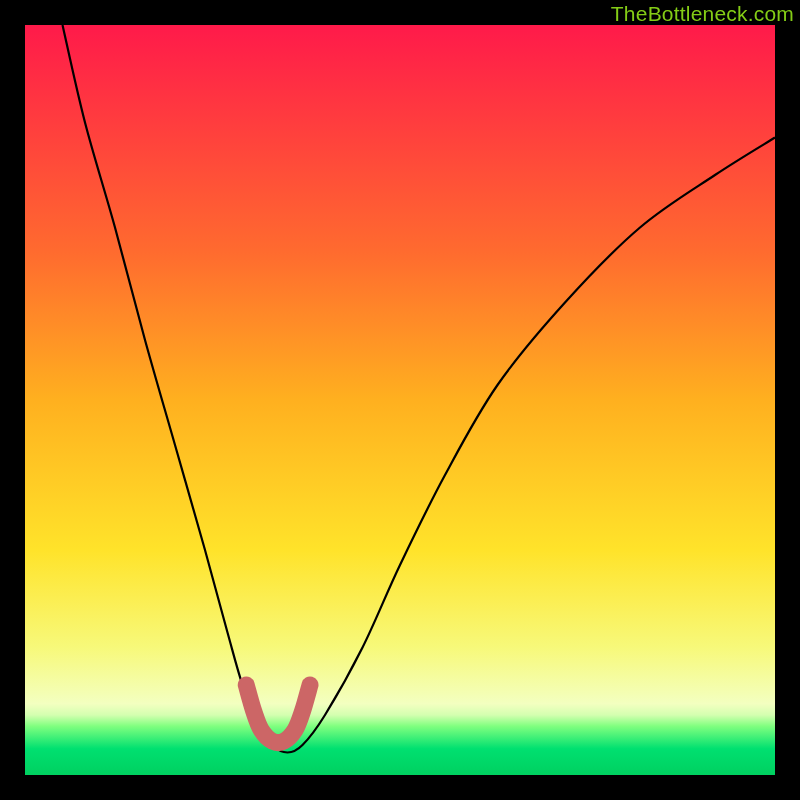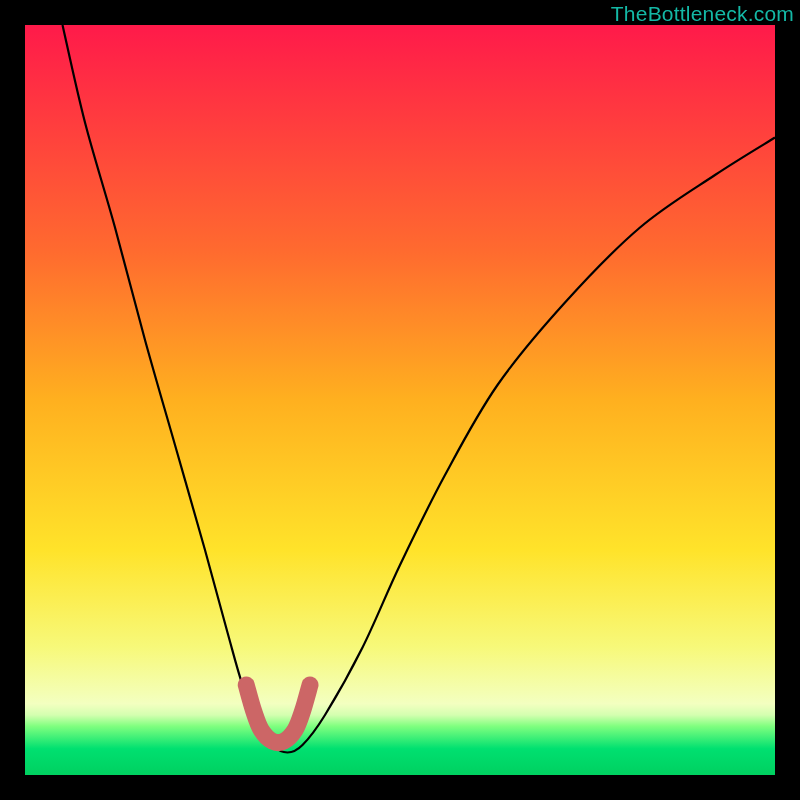--- a/index.html
+++ b/index.html
@@ -28,21 +28,21 @@
       #d4ffb0 92%,
       #7fff7f 93.5%,
       #00e070 96.5%,
       #00d060 100%
     );
   }
   .watermark {
     position: absolute;
     top: 2px;
     right: 6px;
-    color: #14b8a6;
+    color: #84cc16;
     font-size: 21px;
     font-weight: 500;
     letter-spacing: 0.2px;
     z-index: 10;
   }
   svg.curves {
     position: absolute;
     left: 0;
     top: 0;
     width: 750px;

